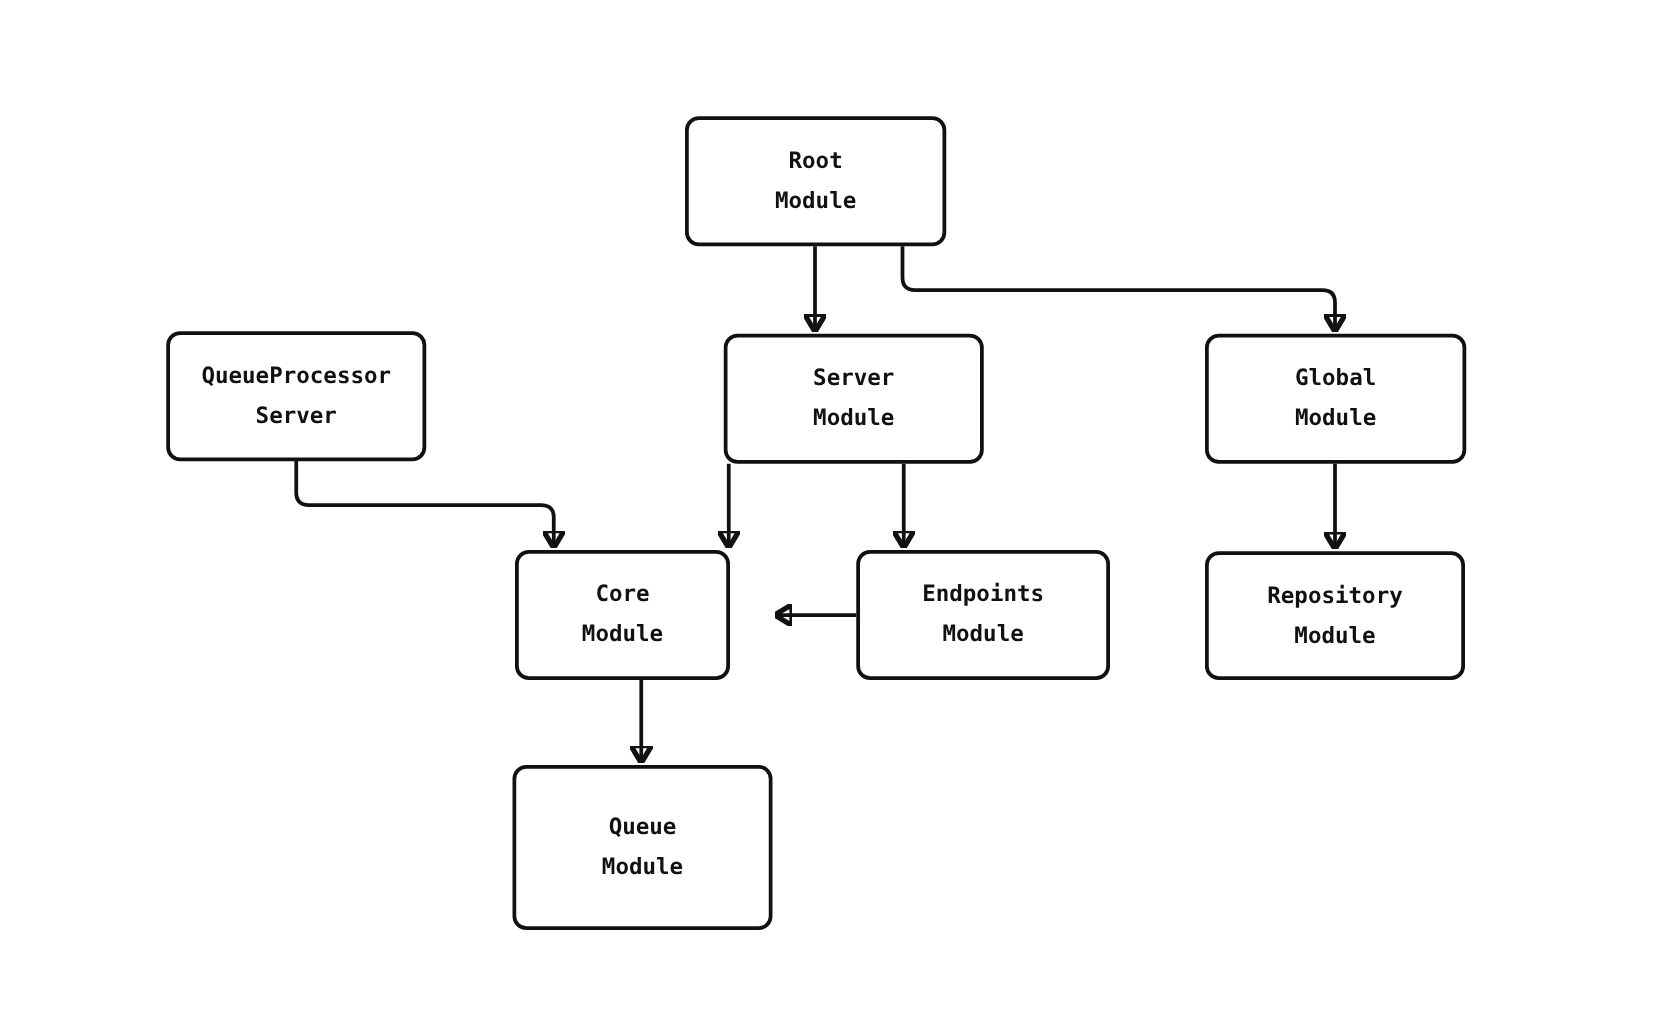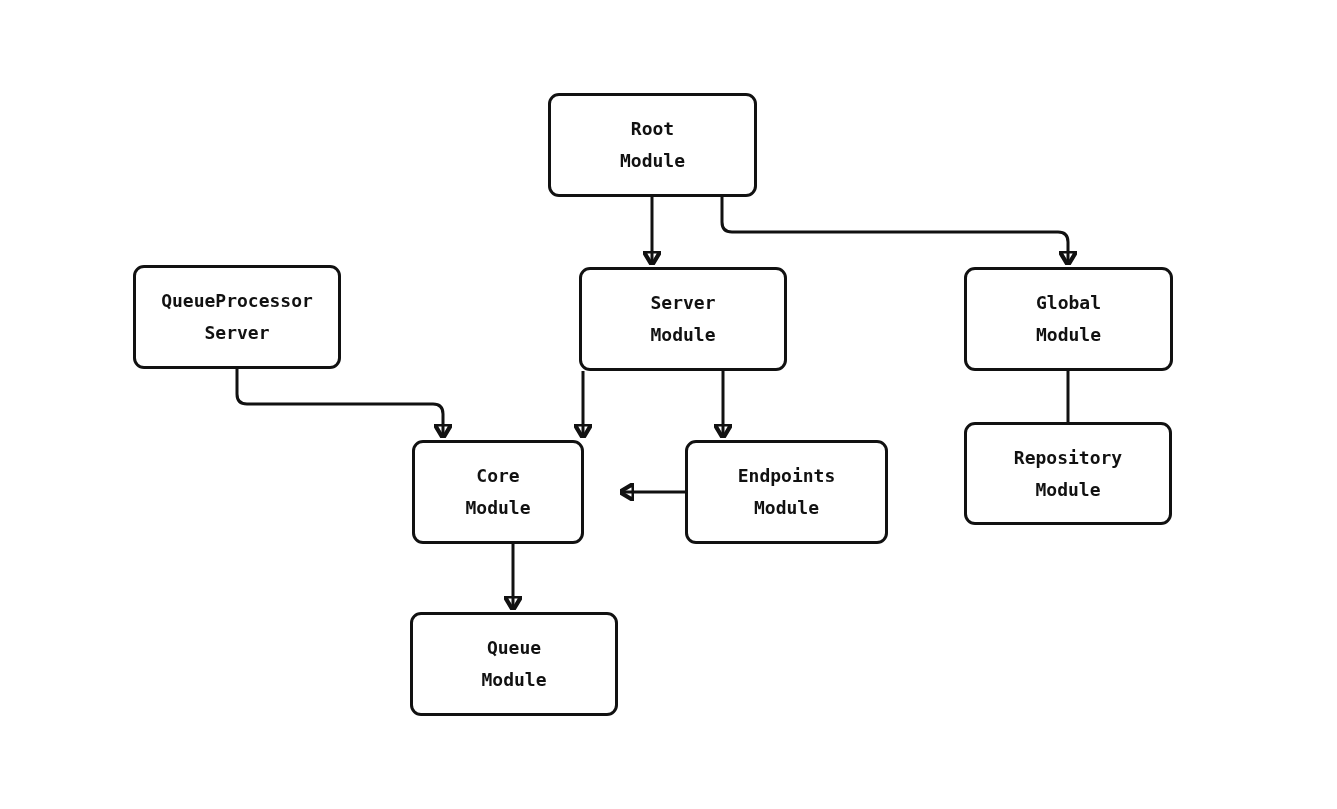--- a/index.html
+++ b/index.html
@@ -44,22 +44,22 @@
     line-height: 32px;
     color: #111111;
     white-space: pre-line;
   }
   .n-root        { left: 548px;  top: 93px;  width: 209px; height: 104px; }
   .n-queueproc   { left: 133px;  top: 265px; width: 208px; height: 104px; }
   .n-server      { left: 579px;  top: 267px; width: 208px; height: 104px; }
   .n-global      { left: 964px;  top: 267px; width: 209px; height: 104px; text-align: center; }
   .n-core        { left: 412px;  top: 440px; width: 172px; height: 104px; }
   .n-endpoints   { left: 685px;  top: 440px; width: 203px; height: 104px; }
-  .n-repository  { left: 964px;  top: 422px; width: 208px; height: 103px; }
-  .n-queue       { left: 410px;  top: 612px; width: 208px; height: 104px; }
+  .n-repository  { left: 964px;  top: 441px; width: 208px; height: 103px; }
+  .n-queue       { left: 410px;  top: 612px; width: 208px; height: 132px; }
 </style>
 </head>
 <body>
 
 <div class="canvas">
 
   <svg class="edges-layer" viewBox="0 0 1337 809" xmlns="http://www.w3.org/2000/svg">
     <defs>
       <marker id="arrow" viewBox="0 0 10 12" refX="9" refY="6" markerWidth="14" markerHeight="18" markerUnits="userSpaceOnUse" orient="auto">
         <path d="M0,0 L10,6 L0,12 Z" fill="#111111" stroke="none"></path>

